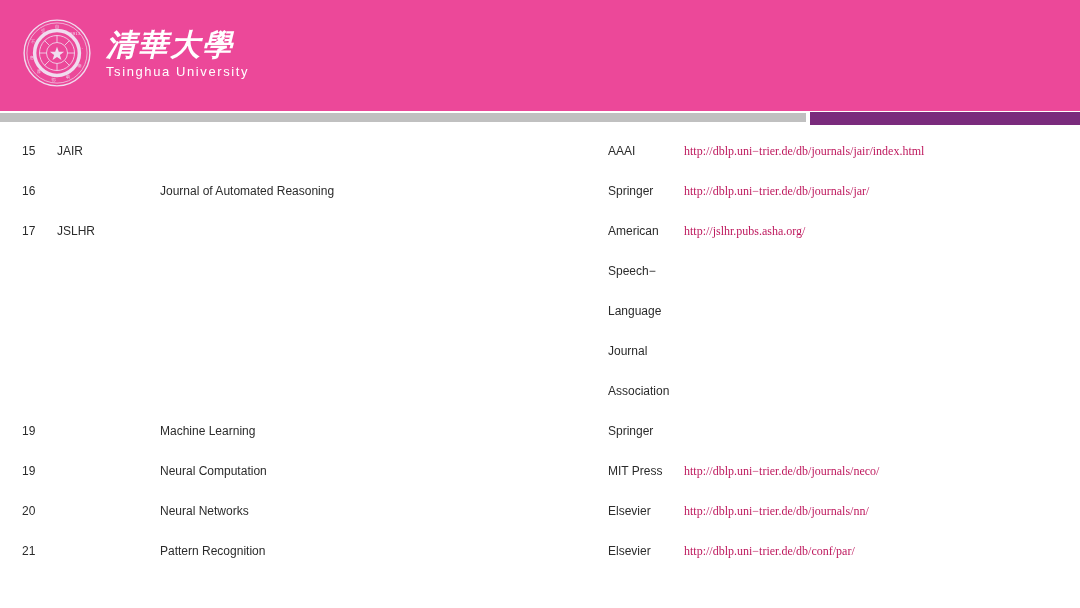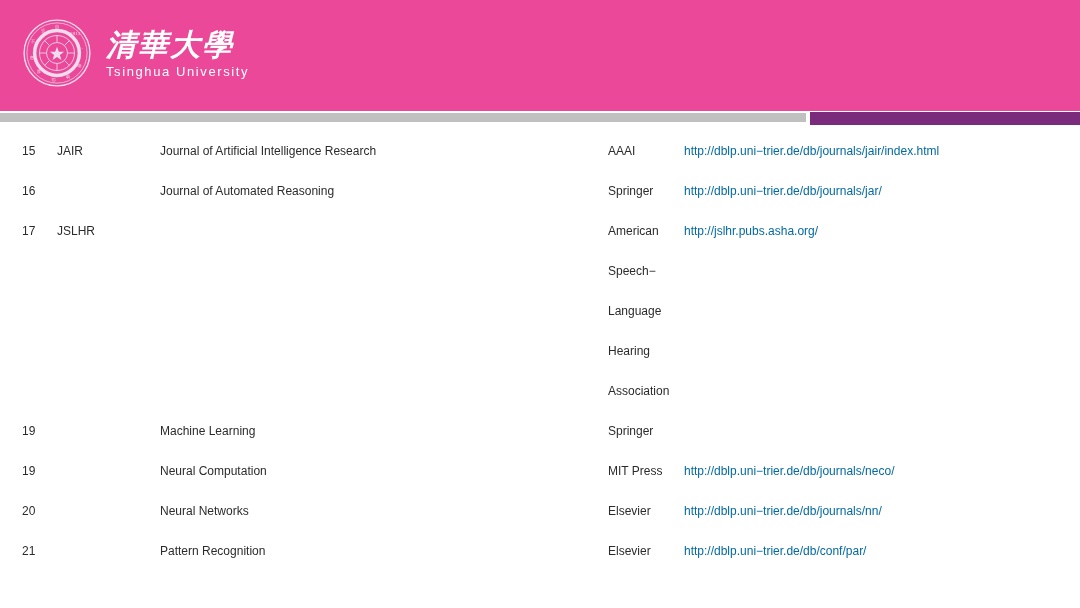--- a/index.html
+++ b/index.html
@@ -104,21 +104,21 @@
     line-height:40px;
     font-size:12px;
     color:#2b2b2b;
     white-space:nowrap;
   }
 
   .c-num   { left:22px;  width:30px; }
   .c-abbr  { left:57px;  width:95px; }
   .c-title { left:160px; width:410px; }
   .c-pub   { left:588px; width:92px;margin-left:20px; }
-  .c-url   { left:684px; width:380px; color:#0369a1; }
+  .c-url   { left:684px; width:380px; color:#be185d;font-family:Liberation Serif, serif; }
 </style>
 </head>
 <body>
 
 <div class="slide">
 
   <div class="header-band">
     <div class="brand">
 
       <svg class="seal" viewBox="0 0 100 100">
@@ -160,21 +160,20 @@
     </div>
   </div>
 
   <div class="rule-gray"></div>
   <div class="rule-purple"></div>
 
   <div class="table" id="journal-table">
       <div class="row">
         <div class="cell c-num">15</div>
         <div class="cell c-abbr">JAIR</div>
-        <div class="cell c-title">Journal of Artificial Intelligence Research</div>
         <div class="cell c-pub">AAAI</div>
         <div class="cell c-url">http://dblp.uni−trier.de/db/journals/jair/index.html</div>
       </div>
       <div class="row">
         <div class="cell c-num">16</div>
         <div class="cell c-abbr"></div>
         <div class="cell c-title">Journal of Automated Reasoning</div>
         <div class="cell c-pub">Springer</div>
         <div class="cell c-url">http://dblp.uni−trier.de/db/journals/jar/</div>
       </div>
@@ -195,21 +194,21 @@
         <div class="cell c-num"></div>
         <div class="cell c-abbr"></div>
         <div class="cell c-title"></div>
         <div class="cell c-pub">Language</div>
         <div class="cell c-url"></div>
       </div>
       <div class="row">
         <div class="cell c-num"></div>
         <div class="cell c-abbr"></div>
         <div class="cell c-title"></div>
-        <div class="cell c-pub">Hearing</div>
+        <div class="cell c-pub">Journal</div>
         <div class="cell c-url"></div>
       </div>
       <div class="row">
         <div class="cell c-num"></div>
         <div class="cell c-abbr"></div>
         <div class="cell c-title"></div>
         <div class="cell c-pub">Association</div>
         <div class="cell c-url"></div>
       </div>
       <div class="row">

